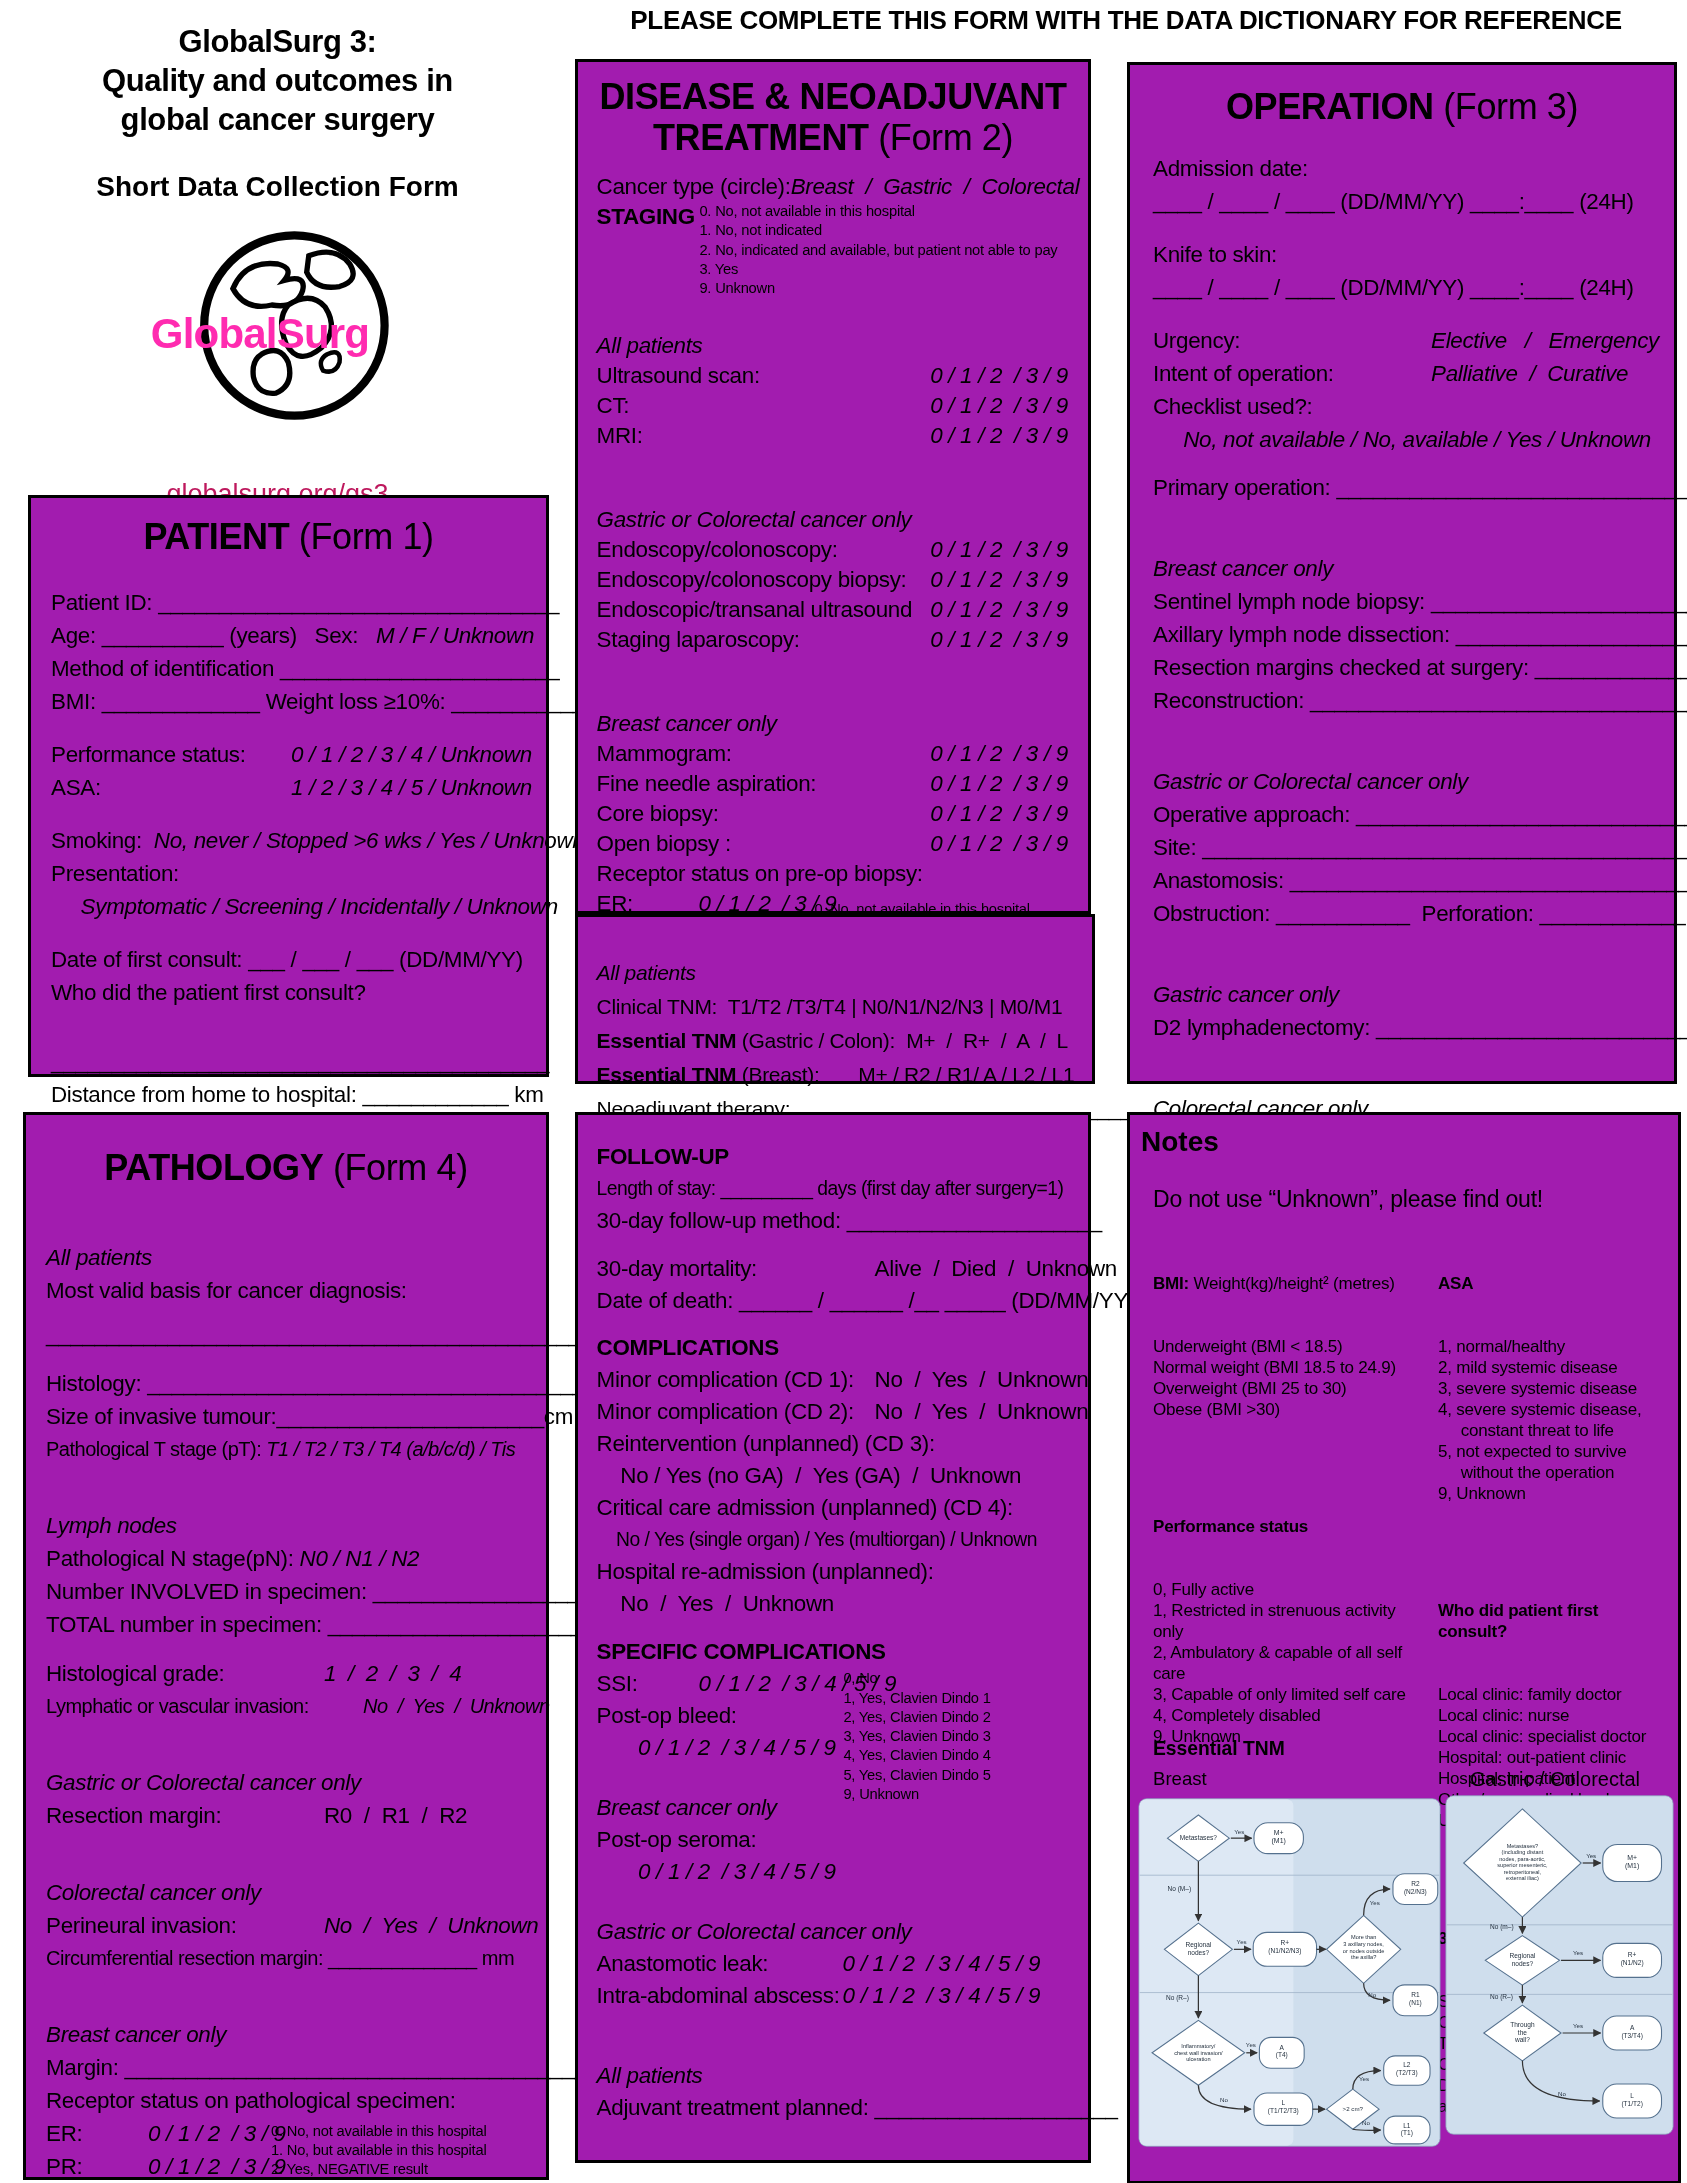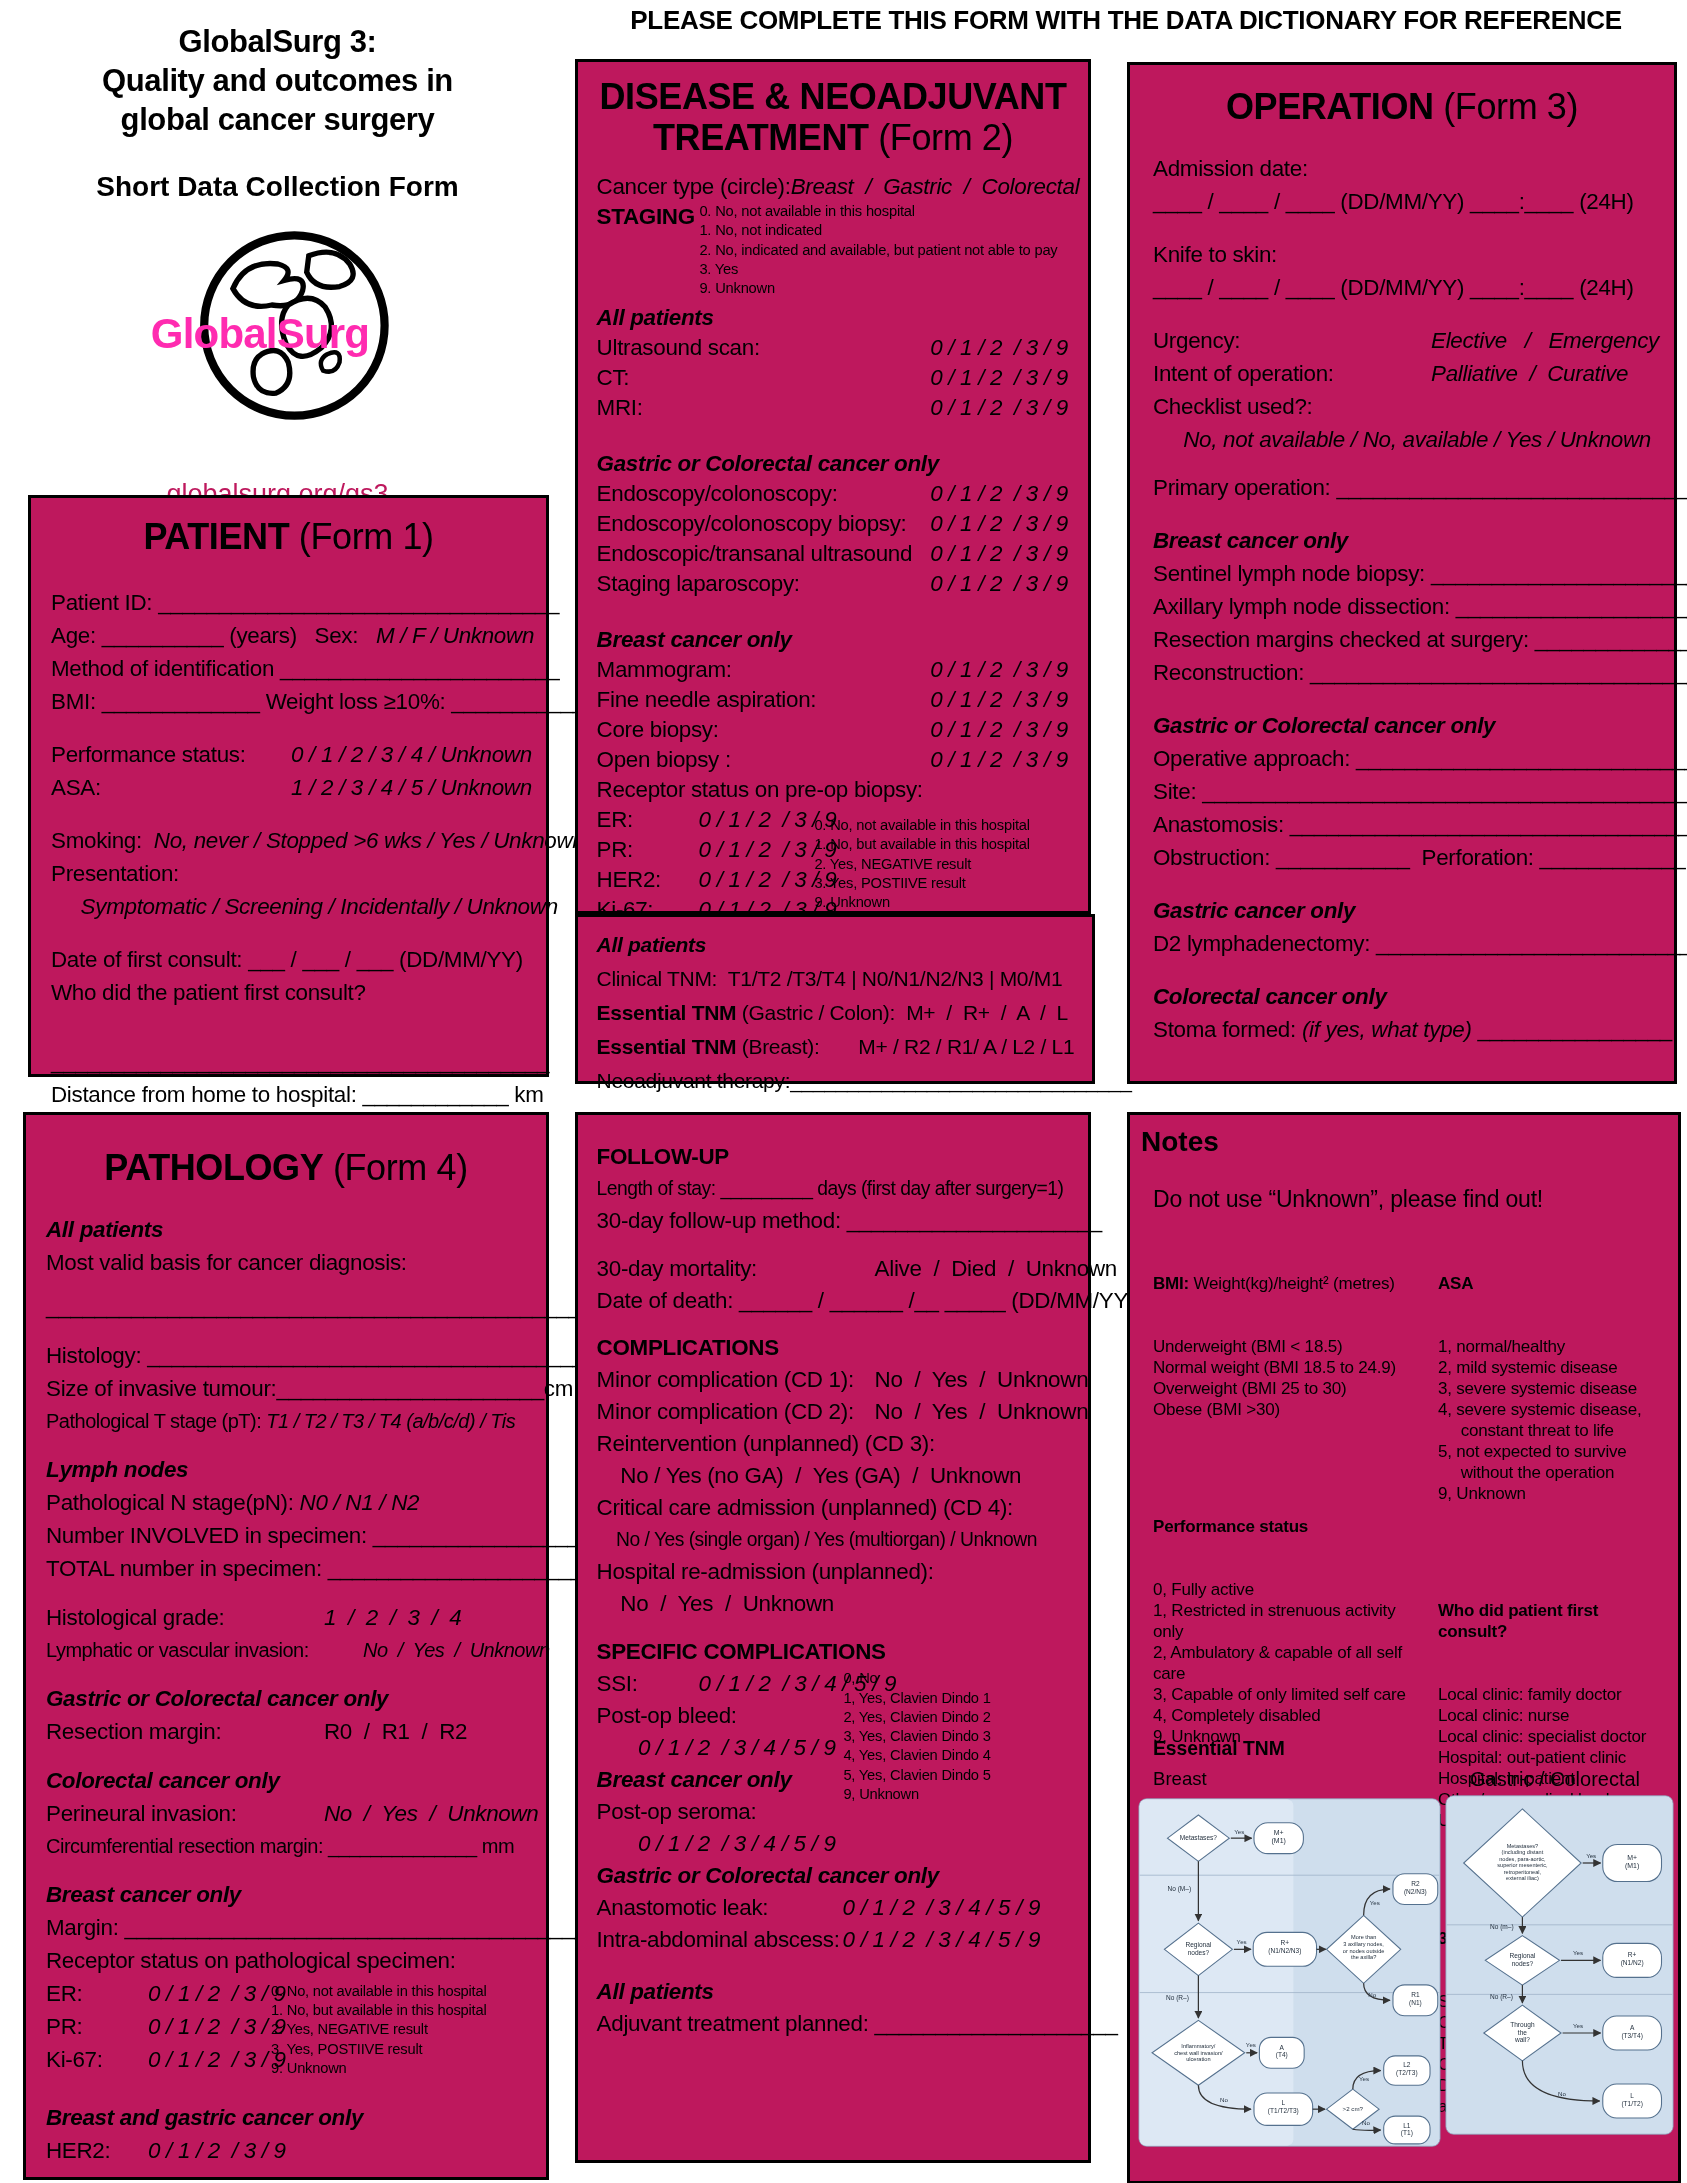--- a/index.html
+++ b/index.html
@@ -1,21 +1,21 @@
 <!DOCTYPE html>
 <html style="font-size:12.4px"><head>
 <meta charset="utf-8">
 <style>
   html,body { margin:0; padding:0; width:1688px; height:2183px; background:#fff; color:#000;
     font-family:"Liberation Sans", sans-serif; overflow:hidden; }
   .abs { position:absolute; }
-  .box { position:absolute; border:3.1px solid #000; box-sizing:border-box; background:#be185d; padding:10.8px 20px; }
+  .box { position:absolute; border:3.1px solid #000; box-sizing:border-box; background:#a21caf; padding:10.8px 20px; }
   .b { font-weight:700; }
   .i { font-style:italic; }
-  .sec { font-weight:700; font-style:italic; }
+  .sec { font-weight:400; font-style:italic;margin-top:28px; }
   .ln, .rw { font-size:22.4px; line-height:33px; white-space:pre; letter-spacing:-0.3px; }
   .rw { display:flex; }
   .rw .op { font-style:italic; }
   .rw.sp .op { margin-left:auto; padding-right:1.5px; }
   .rw.c2 .lb { flex:0 0 240px; }
   .rw.c3 .lb { flex:0 0 278px; }
   .rw.c4 .lb { flex:0 0 102px; }
   .op.up { font-style:normal; }
   .fit { font-size:20px; letter-spacing:-0.5px; }
   .fit2 { font-size:19.3px; letter-spacing:-0.5px; }

